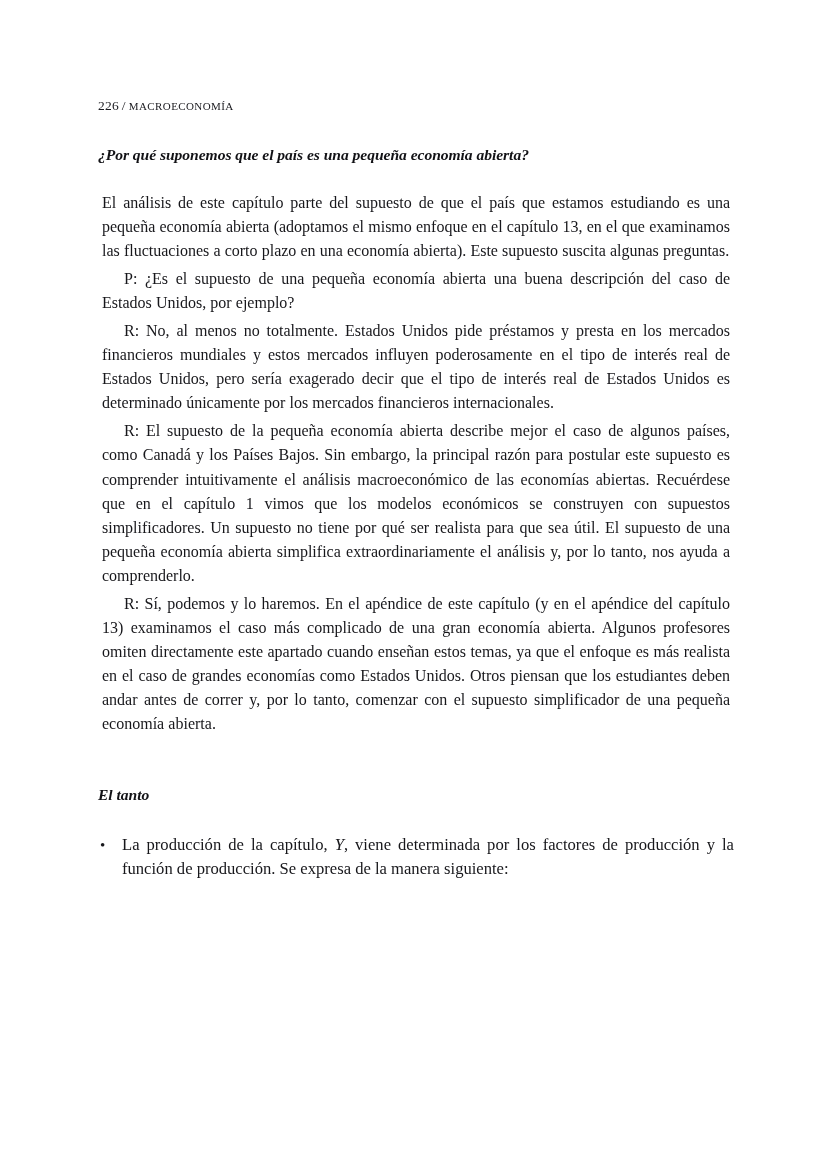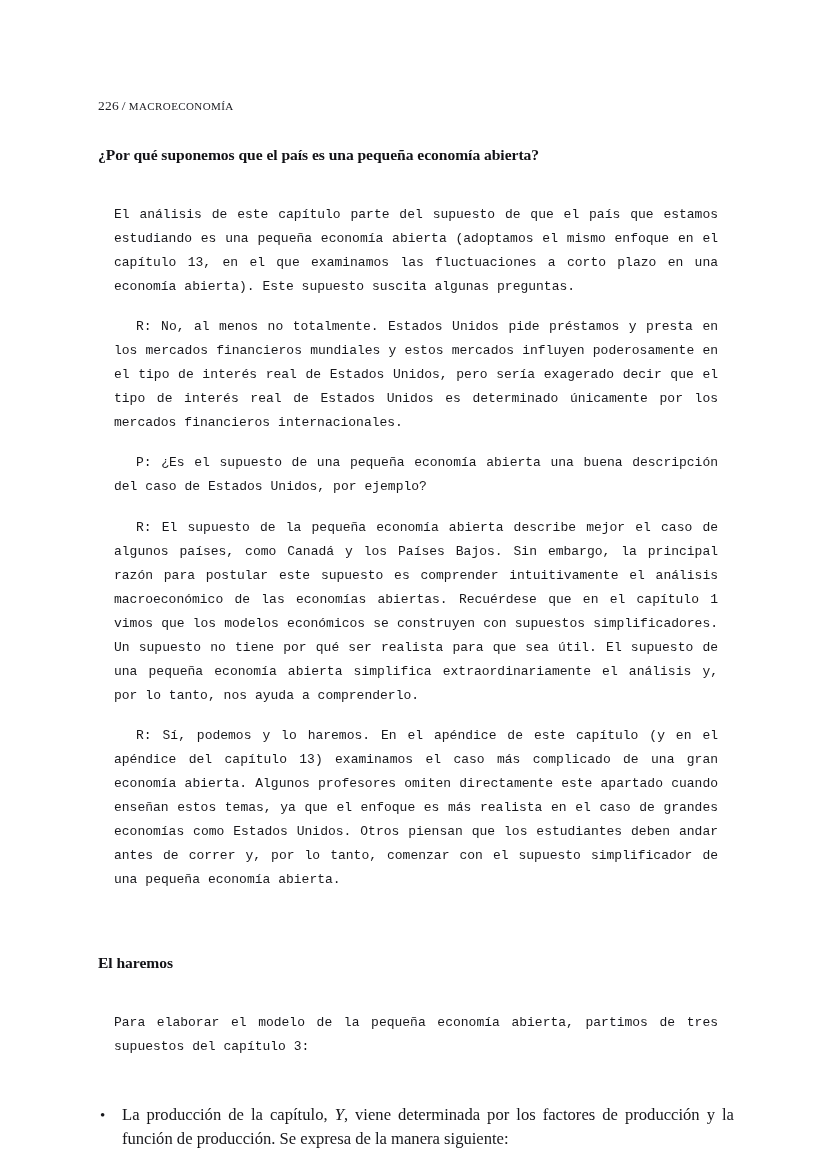--- a/index.html
+++ b/index.html
@@ -57,40 +57,40 @@
     letter-spacing: 0.4px;
   }
 
   h2.section-heading {
     margin: 0;
     font-size: 15.6px;
     line-height: 21px;
     font-weight: 700;
     color: #121216;
     letter-spacing: -0.05px;
+    font-style: italic;
   }
 
   h2.heading-first {
     padding-top: 30px;
   }
 
   h2.heading-model {
     padding-top: 44px;
   }
 
   p.body-text {
-    margin: 16px;
-    font-size: 13px;
+    margin: 4px;
+    font-size: 16px;
     line-height: 24.05px;
     text-align: justify;
     text-justify: inter-word;
     color: #17171b;
     hyphens: manual;
     word-spacing: 0.01em;
-    font-family: Liberation Mono, monospace;
   }
 
   
   p.after-heading {
     padding-top: 22px;
     text-indent: 0;
   }
 
   
   p.indented {
@@ -132,33 +132,32 @@
   <div class="content">
 
     <div class="running-head">
       <span class="folio">226</span><span class="sep">/</span><span class="book-title">Macroeconomía</span>
     </div>
 
     <h2 class="section-heading heading-first">¿Por qué suponemos que el país es una pequeña economía abierta?</h2>
 
     <p class="body-text after-heading">El análisis de este capítulo parte del supuesto de que el país que estamos estudiando es una pequeña economía abierta (adoptamos el mismo enfoque en el capítulo 13, en el que examinamos las fluctuaciones a corto plazo en una economía abierta). Este supuesto suscita algunas preguntas.</p>
 
+    <p class="body-text indented">P: ¿Es el supuesto de una pequeña economía abierta una buena descripción del caso de Estados Unidos, por ejemplo?</p>
+
     <p class="body-text indented">R: No, al menos no totalmente. Estados Unidos pide préstamos y presta en los mercados financieros mundiales y estos mercados influyen poderosamente en el tipo de interés real de Estados Unidos, pero sería exagerado decir que el tipo de interés real de Estados Unidos es determinado únicamente por los mercados financieros internacionales.</p>
-
-    <p class="body-text indented">P: ¿Es el supuesto de una pequeña economía abierta una buena descripción del caso de Estados Unidos, por ejemplo?</p>
 
 
     <p class="body-text indented">R: El supuesto de la pequeña economía abierta describe mejor el caso de algunos países, como Canadá y los Países Bajos. Sin embargo, la principal razón para postular este supuesto es comprender intuitivamente el análisis macroeconómico de las economías abiertas. Recuérdese que en el capítulo 1 vimos que los modelos económicos se construyen con supuestos simplificadores. Un supuesto no tiene por qué ser realista para que sea útil. El supuesto de una pequeña economía abierta simplifica extraordinariamente el análisis y, por lo tanto, nos ayuda a comprenderlo.</p>
 
 
     <p class="body-text indented">R: Sí, podemos y lo haremos. En el apéndice de este capítulo (y en el apéndice del capítulo 13) examinamos el caso más complicado de una gran economía abierta. Algunos profesores omiten directamente este apartado cuando enseñan estos temas, ya que el enfoque es más realista en el caso de grandes economías como Estados Unidos. Otros piensan que los estudiantes deben andar antes de correr y, por lo tanto, comenzar con el supuesto simplificador de una pequeña economía abierta.</p>
 
-    <h2 class="section-heading heading-model">El haremos</h2>
+    <h2 class="section-heading heading-model">El tanto</h2>
 
-    <p class="body-text after-heading">Para elaborar el modelo de la pequeña economía abierta, partimos de tres supuestos del capítulo 3:</p>
 
     <ul class="bullet-list">
       <li>
         <span class="bullet-mark">•</span><span>La producción de la capítulo, </span><span class="var-italic">Y</span><span>, viene determinada por los factores de producción y la función de producción. Se expresa de la manera siguiente:</span>
       </li>
     </ul>
 
   </div>
 </div>
 

